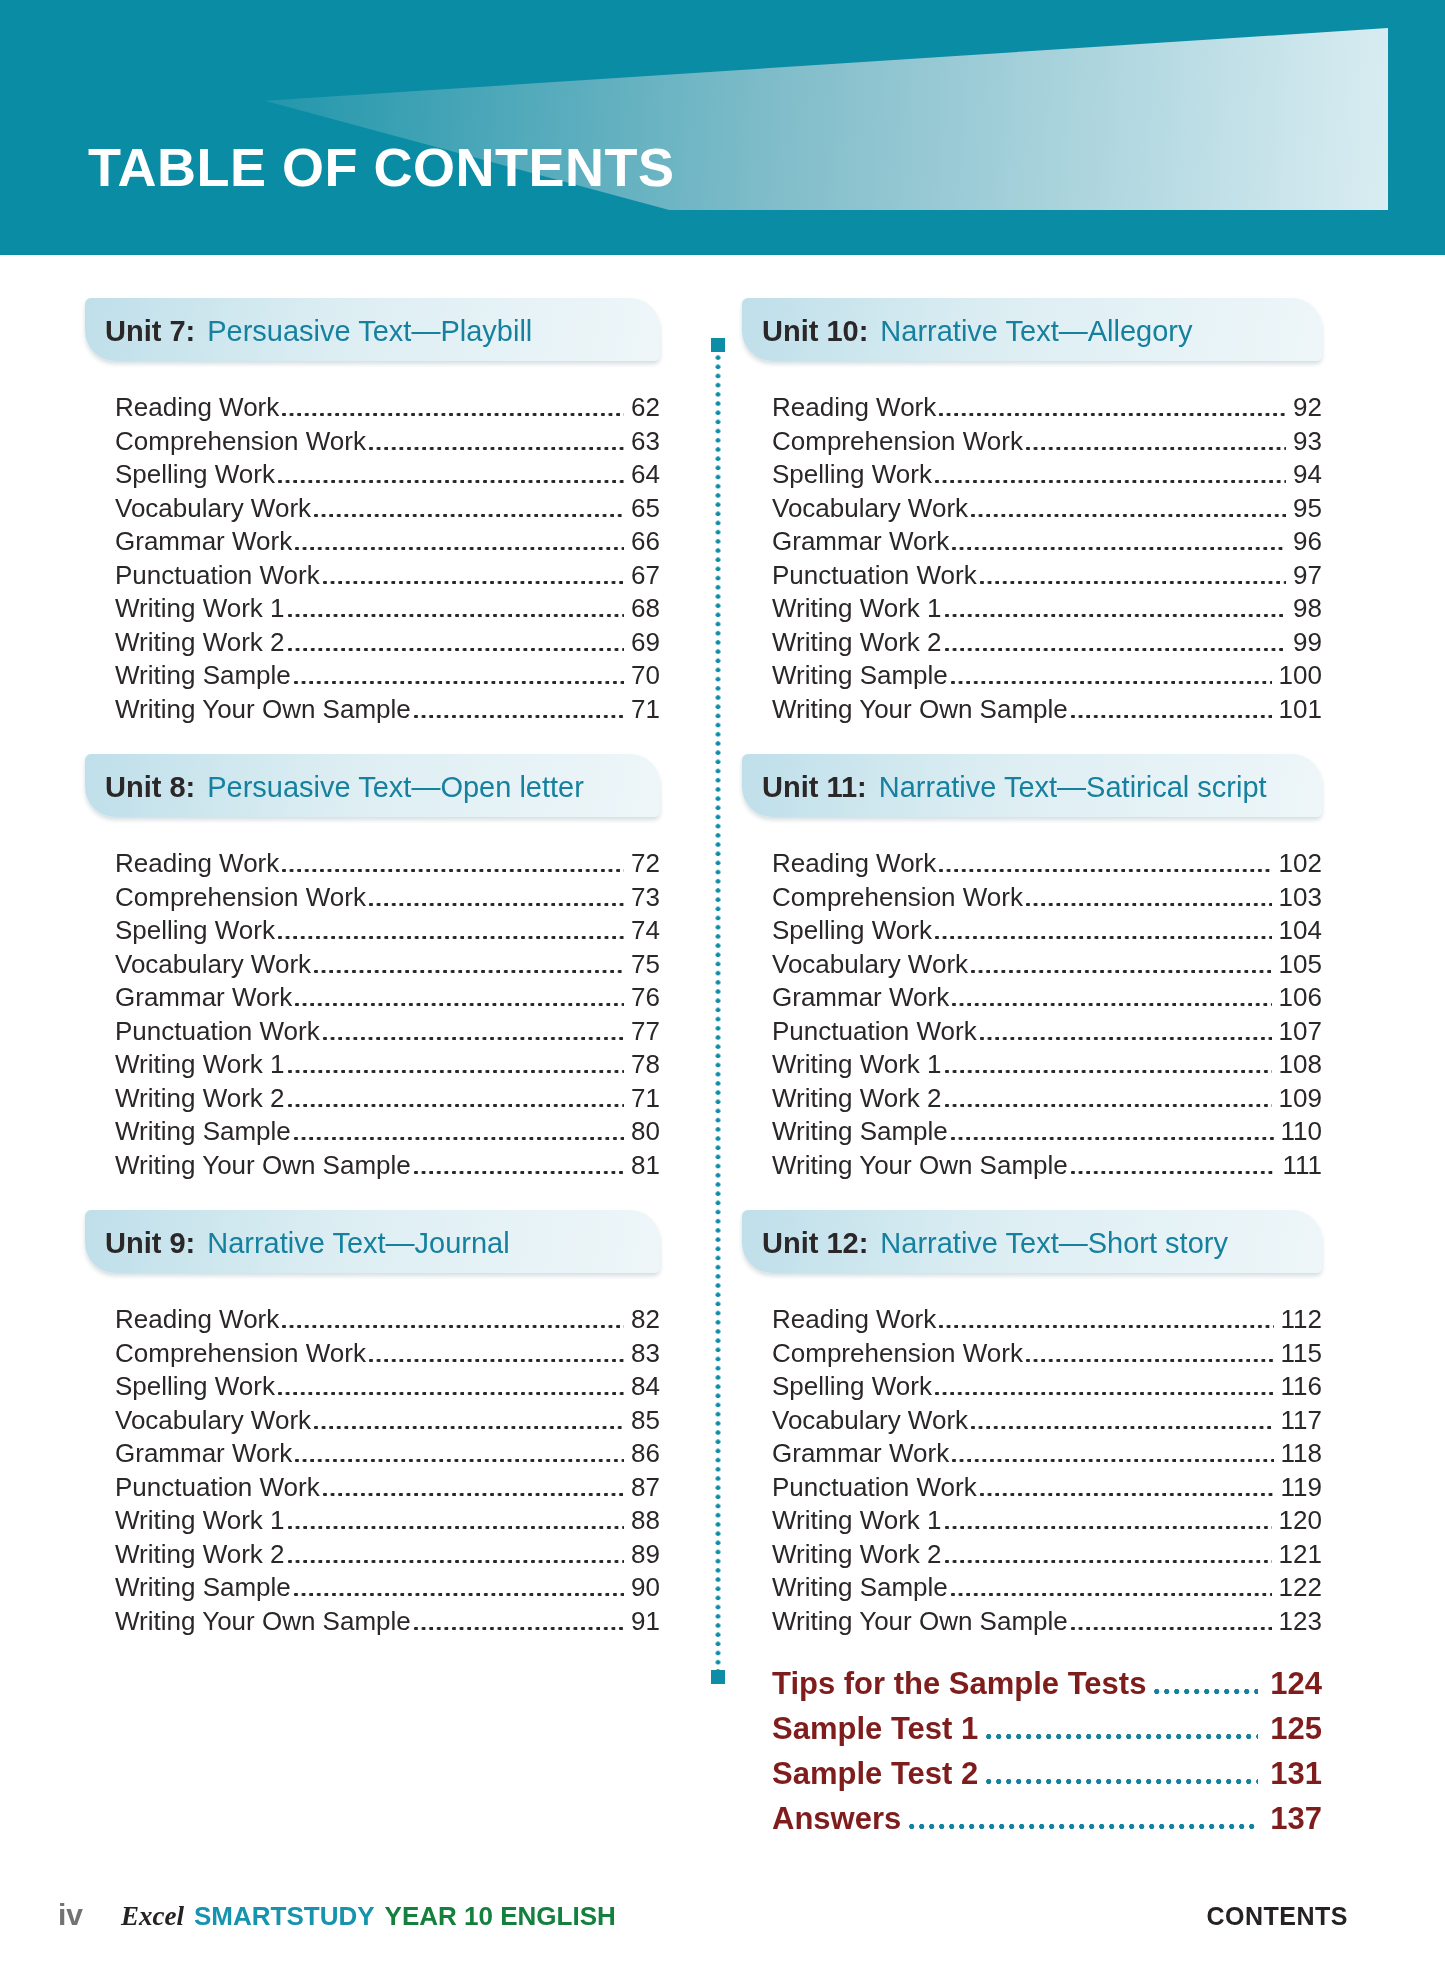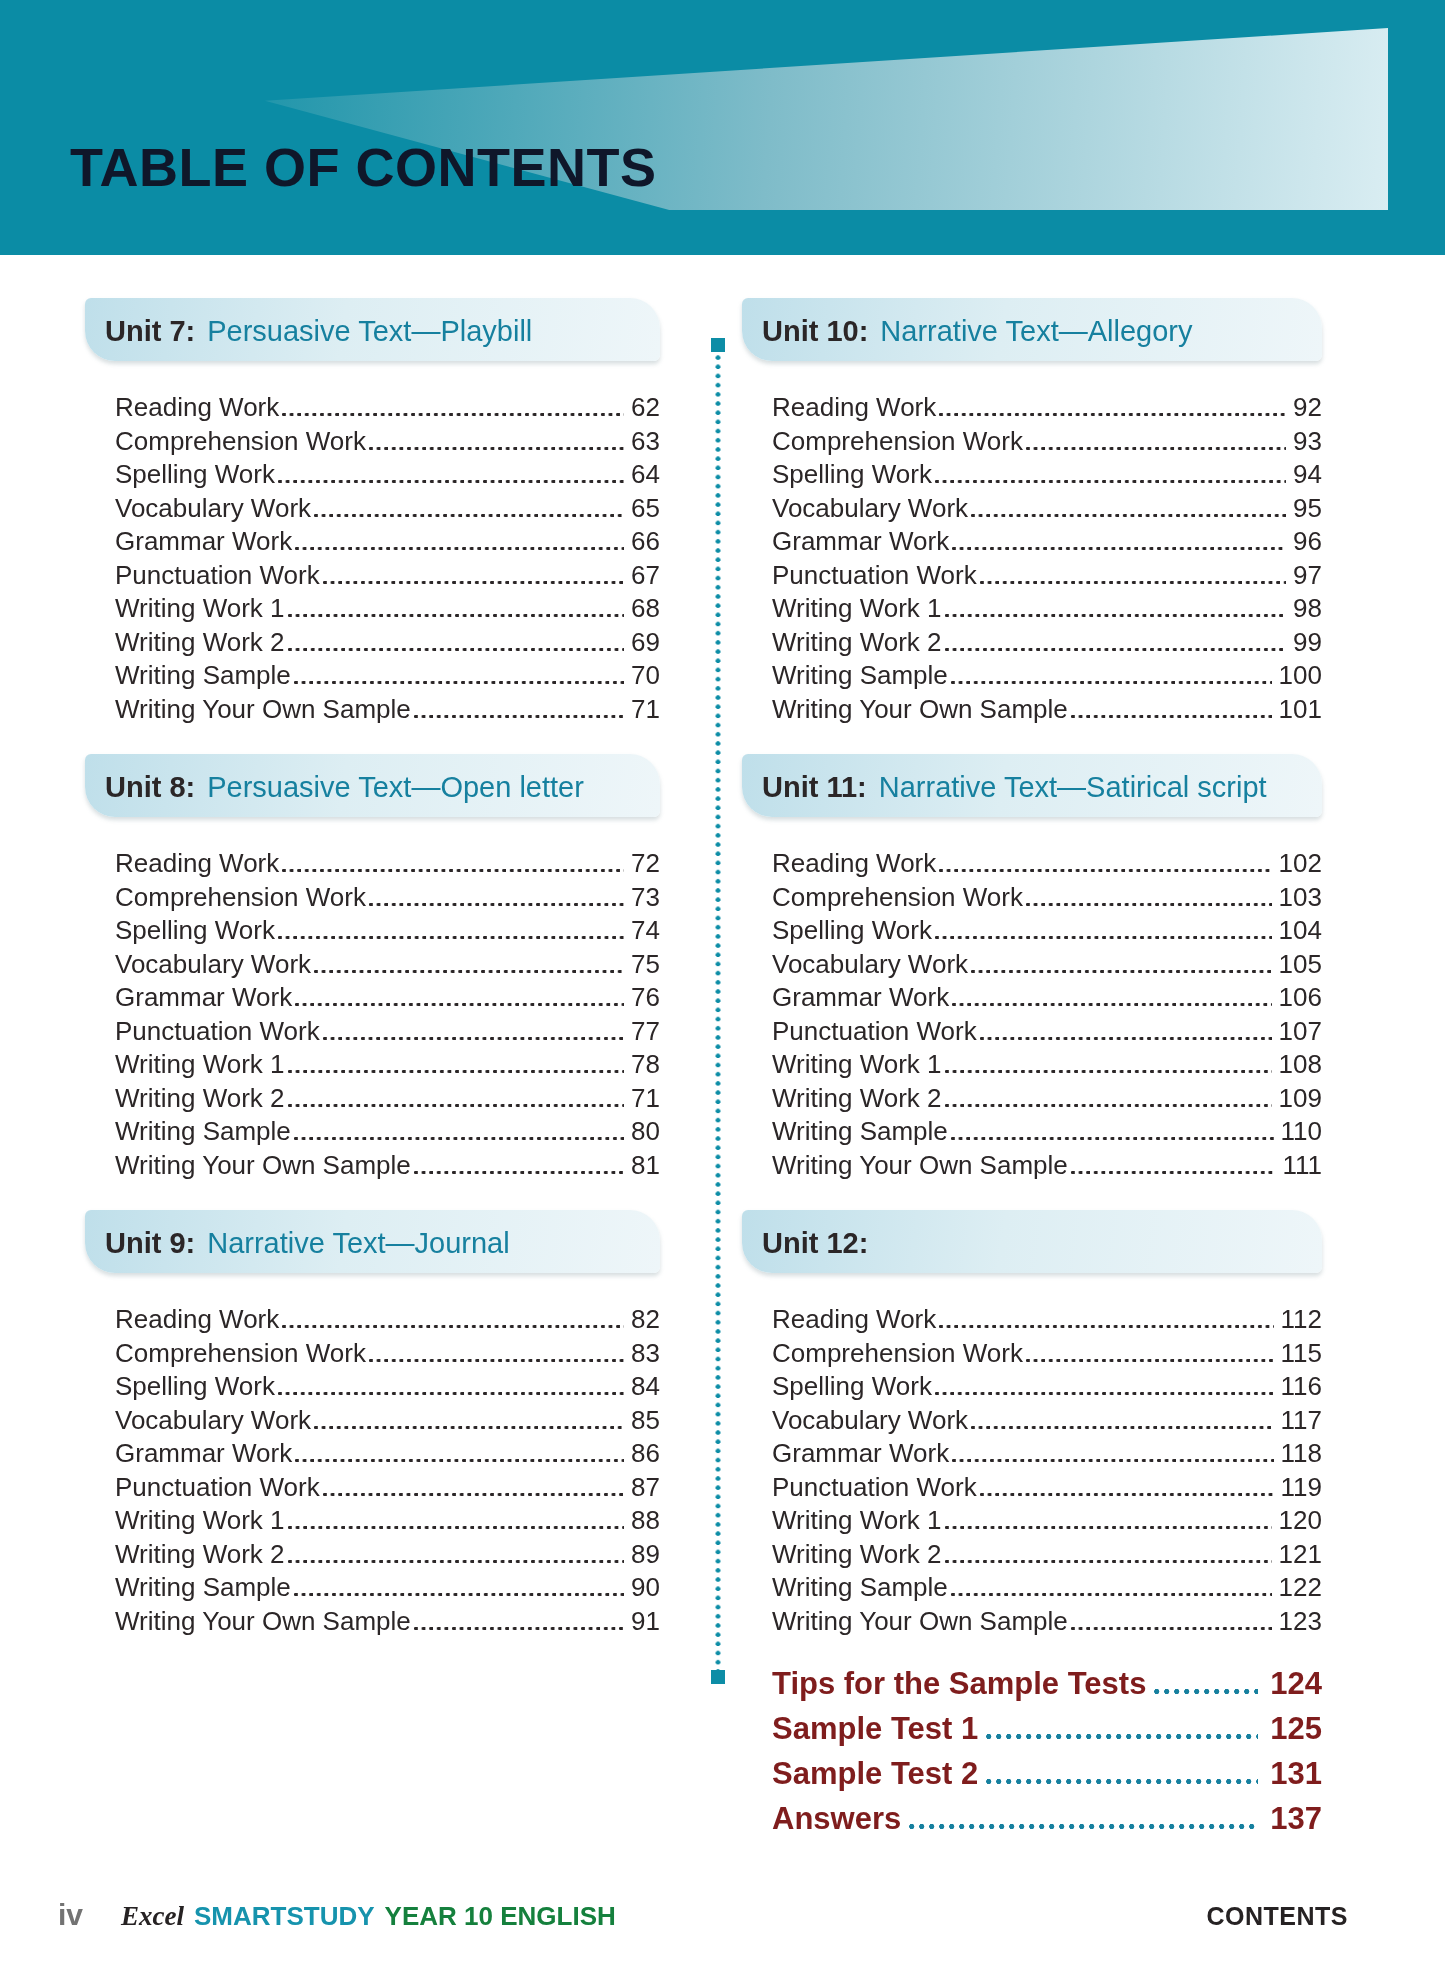--- a/index.html
+++ b/index.html
@@ -8,22 +8,22 @@
     font-family:"Liberation Sans",sans-serif;color:#262223;overflow:hidden;
   }
   
   .banner{position:absolute;top:0;left:0;width:1445px;height:255px;background:#0b8ca5;}
   .wedge{
     position:absolute;top:28px;left:265px;width:1123px;height:182px;
     background:linear-gradient(94deg,#2196ab 0%,#7fbcc9 45%,#d9edf2 100%);
     clip-path:polygon(0 40%,100% 0,100% 100%,36% 100%);
   }
   .page-title{
-    position:absolute;left:70px;top:136px;margin:0;
-    font-size:54px;font-weight:700;color:#0f172a;letter-spacing:0.5px;
+    position:absolute;left:88px;top:136px;margin:0;
+    font-size:54px;font-weight:700;color:#ffffff;letter-spacing:0.5px;
   }
   
   .col{position:absolute;top:298px;width:575px;}
   .col-left{left:85px;}
   .col-right{left:742px;width:580px;}
   
   .band{
     display:flex;align-items:baseline;min-height:63px;box-sizing:border-box;
     padding:15px 18px 10px 20px;border-radius:6px 30px 6px 30px;
     background:linear-gradient(98deg,#bfdfea 0%,#ddeef3 45%,#eef6f9 100%);
@@ -365,20 +365,21 @@
           <div class="row">
             <span class="elabel">Writing Your Own Sample</span>
             <span class="leader"></span>
             <span class="epage">111</span>
           </div>
         </div>
       </section>
       <section class="unit">
         <div class="band">
           <span class="ulabel">Unit 12:</span>
+          <span class="utitle">Narrative Text—Short story</span>
         </div>
         <div class="entries">
           <div class="row">
             <span class="elabel">Reading Work</span>
             <span class="leader"></span>
             <span class="epage">112</span>
           </div>
           <div class="row">
             <span class="elabel">Comprehension Work</span>
             <span class="leader"></span>

